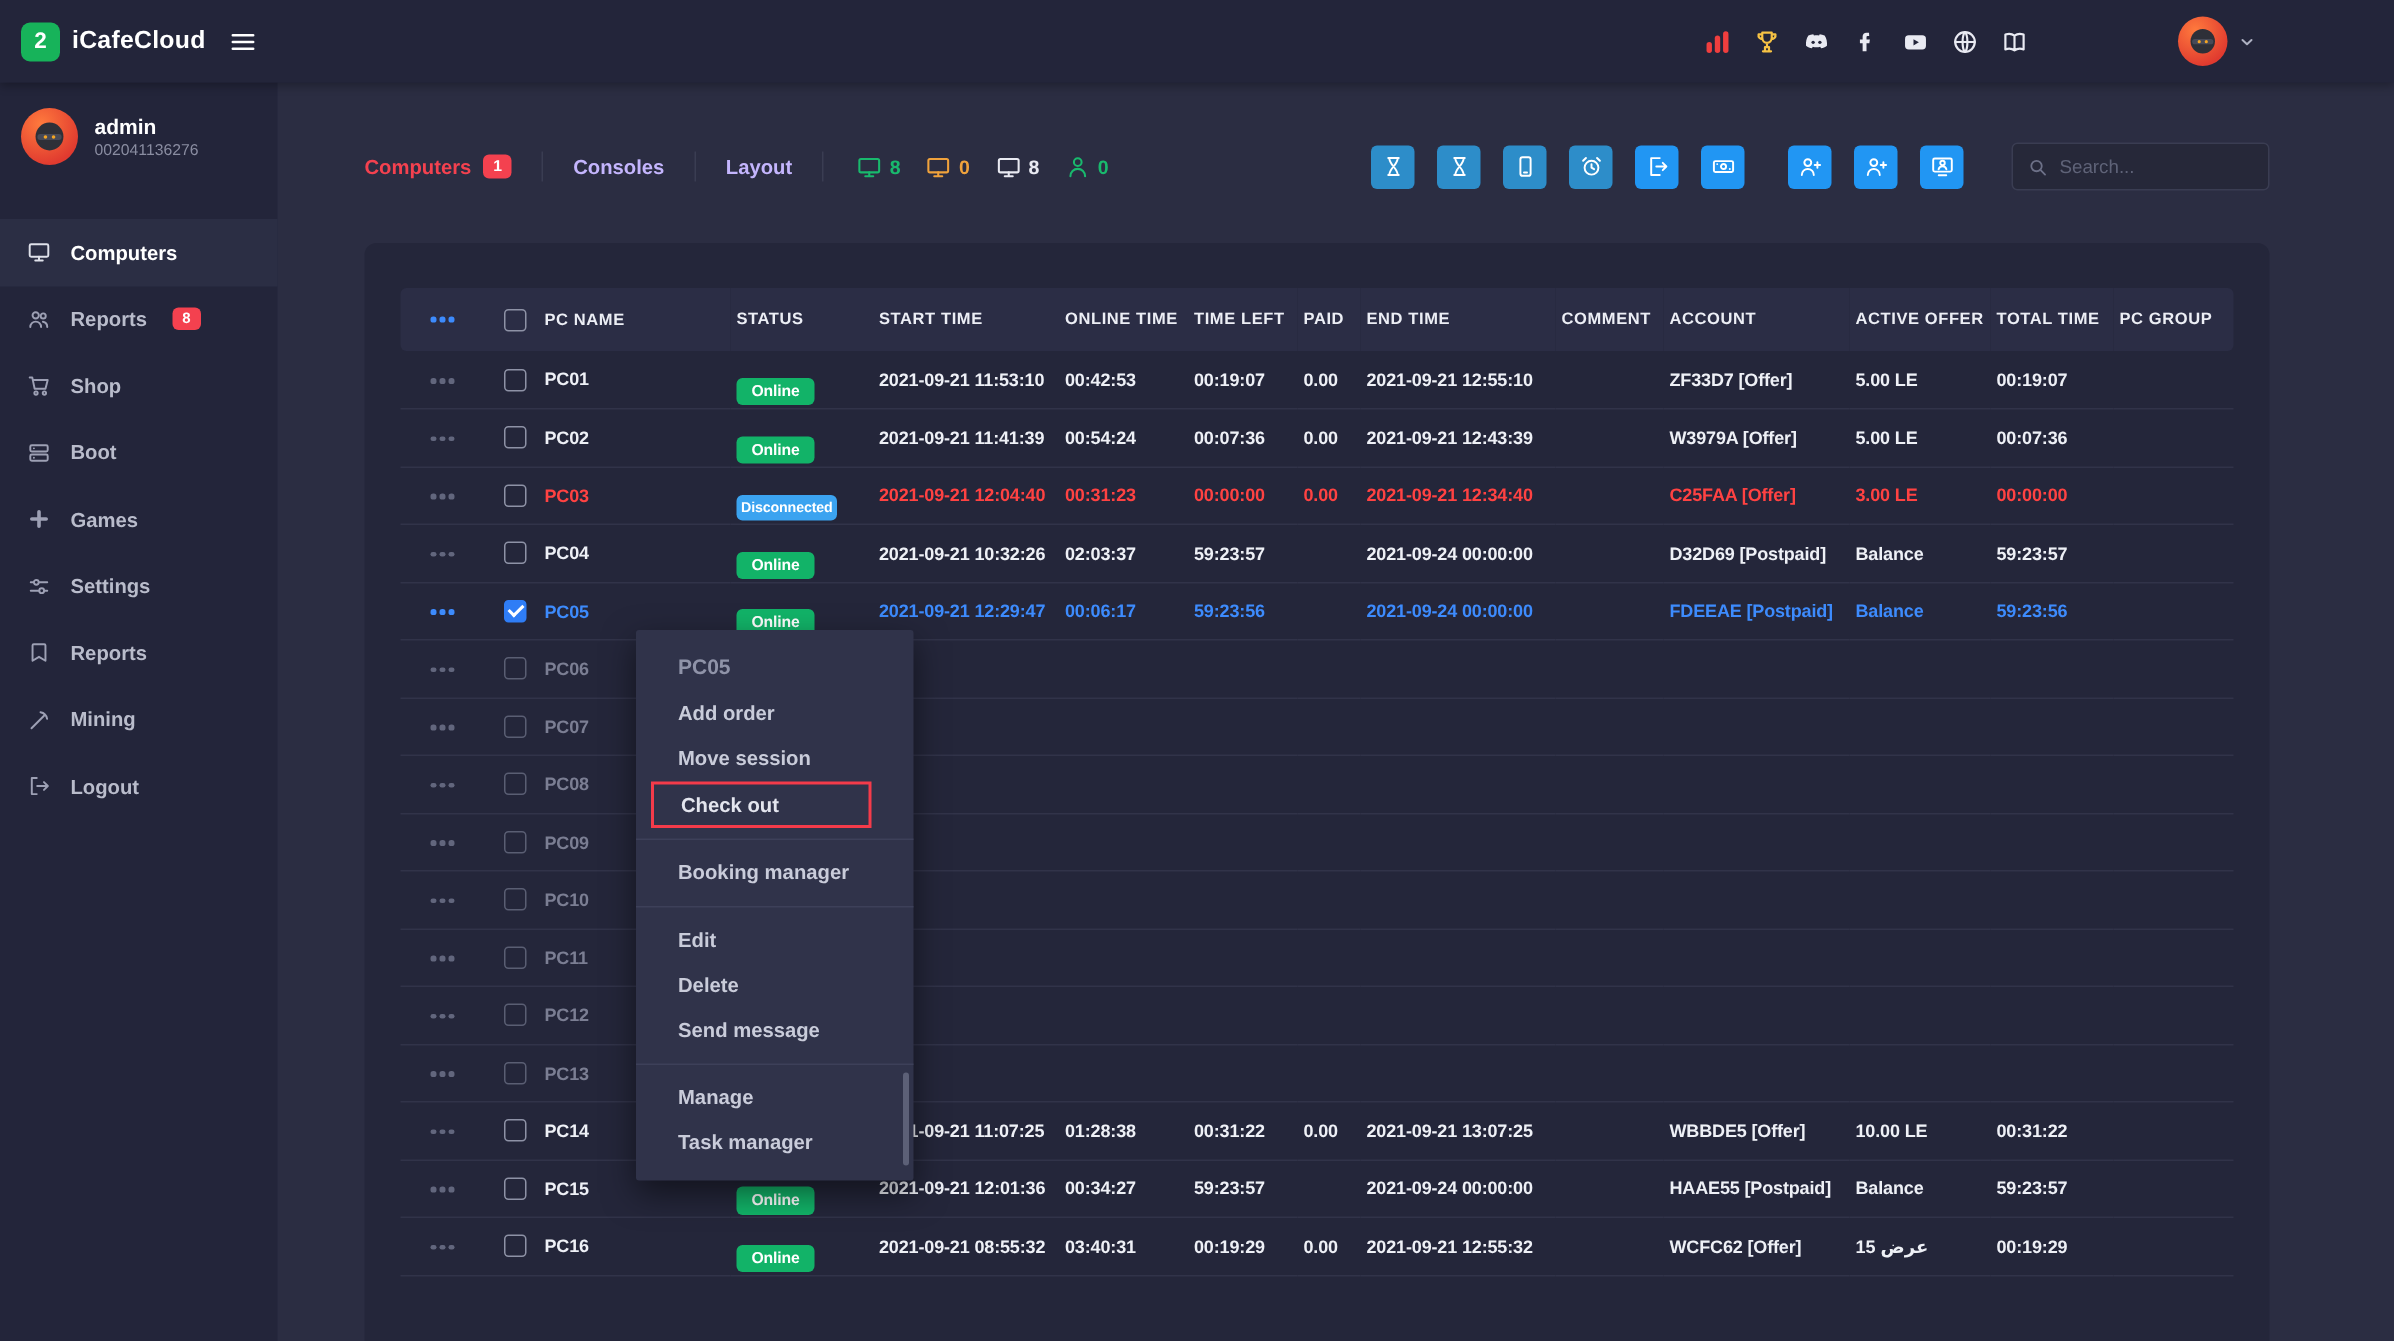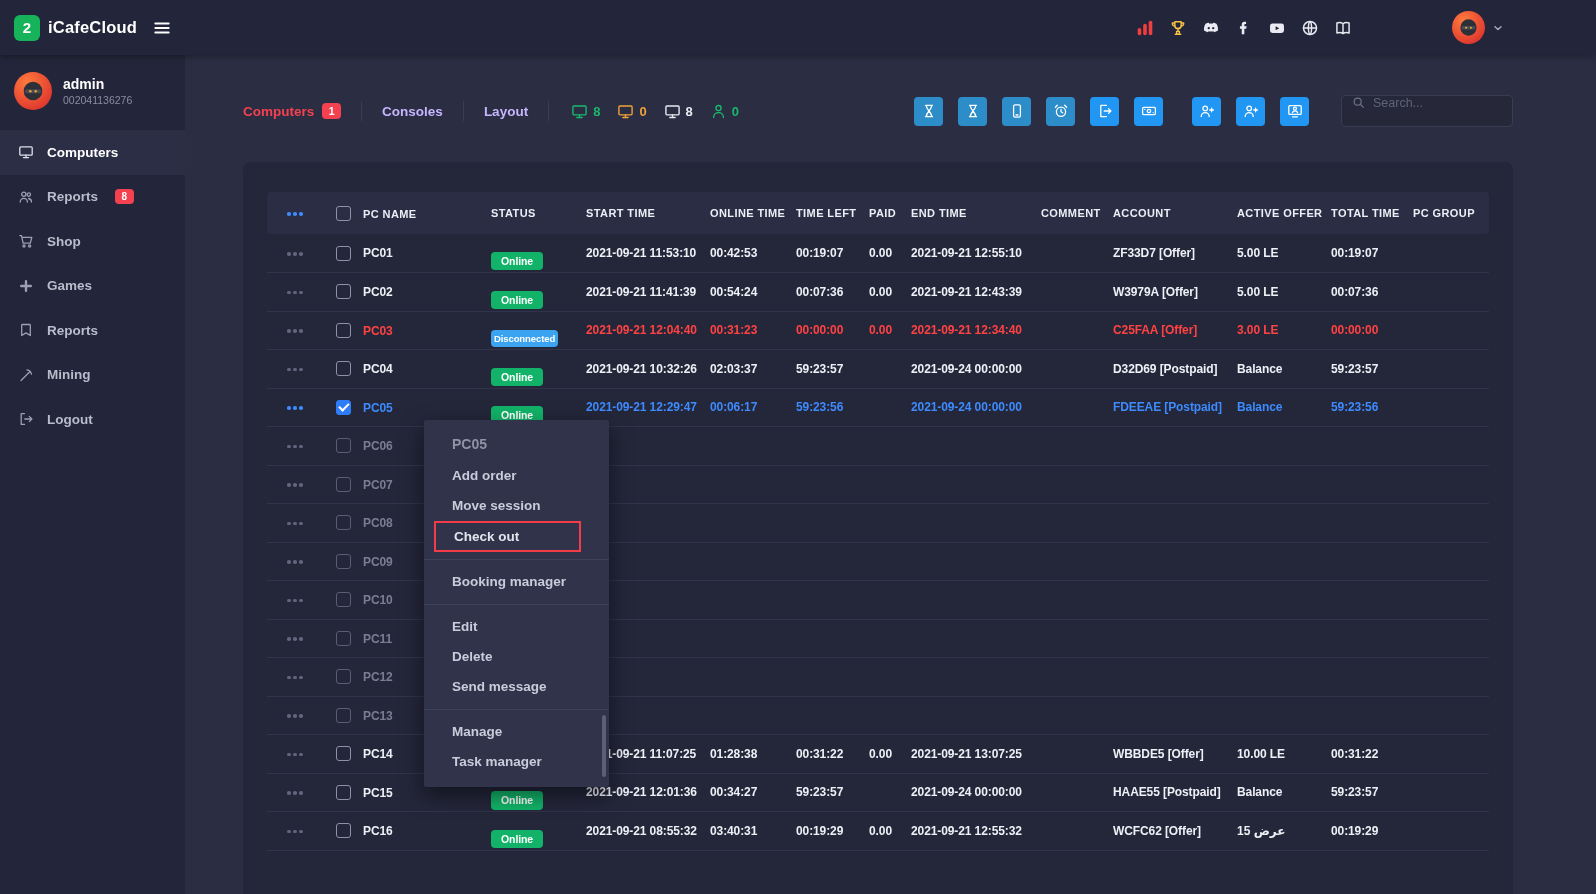--- a/index.html
+++ b/index.html
@@ -38,21 +38,21 @@
   }
   .avatar-sm { width:33px; height:33px; } .avatar-sm svg { width:21px; height:21px; }
   .avatar-lg { width:38px; height:38px; } .avatar-lg svg { width:24px; height:24px; }
   .chevron { color:#aeb1c2; display:inline-flex; cursor:pointer; }
   .chevron svg { width:12px; height:12px; }
 
   
   .shell { display:flex; height:839px; }
 
   
-  .sidebar { width:185px; flex-shrink:0; background:#23253a; display:flex; flex-direction:column; }
+  .sidebar { width:185px; flex-shrink:0; background:#23253a; display:flex; flex-direction:column;gap:16px; }
   .profile { display:flex; align-items:center; gap:11px; padding:17px 14px 20px; }
   .profile-name { font-weight:700; font-size:14px; color:#fff; line-height:1.25; }
   .profile-id { font-size:10.5px; color:#8a8da1; }
   .nav-item {
     display:flex; align-items:center; gap:13px; height:44.5px; padding:0 18px;
     color:#b9bccb; font-size:13.5px; font-weight:600; cursor:pointer;
   }
   .nav-item .icon { color:#9da0b4; }
   .nav-item.active { background:#2b2e44; color:#fff; }
   .nav-item.active .icon { color:#dfe1ea; }
@@ -83,21 +83,21 @@
   .action-btn {
     width:29px; height:29px; border-radius:4px; color:#fff;
     display:flex; align-items:center; justify-content:center;
   }
   .action-btn.teal { background:#2d8dc9; }
   .action-btn.blue { background:#2196f3; }
   .action-btn.gap { margin-left:14px; }
   .search-box {
     margin-left:32px; width:172px; height:32px; background:#262839;
     border:1px solid #3a3d52; border-radius:4px;
-    display:flex; align-items:flex-start; gap:8px; padding:0 10px; color:#6c7087;
+    display:flex; align-items:center; gap:8px; padding:0 10px; color:#6c7087;
   }
   .search-box .icon svg { width:13px; height:13px; }
   .search-box input {
     flex:1; min-width:0; background:transparent; border:none; outline:none;
     color:#cfd2e0; font-size:12.5px; font-family:inherit;
   }
   .search-box input::placeholder { color:#5f6378; }
 
   
   .panel { margin-top:33px; background:#24263a; border-radius:8px; padding:30px 24px; height:762px; }
@@ -280,25 +280,45 @@
             <svg viewBox="0 0 16 16" fill="none" stroke="currentColor" stroke-width="1.3" stroke-linecap="round" stroke-linejoin="round">
               <path d="M1.8 2.6h1.7l1.6 7.6h7.2l1.5-5.9H4.2"></path>
               <circle cx="6" cy="13" r="1.1"></circle>
               <circle cx="11.6" cy="13" r="1.1"></circle>
             </svg>
           </span>
           <span class="nav-label">Shop</span>
         </div>
         <div class="nav-item">
           <span class="icon nav-icon">
+            <svg viewBox="0 0 16 16" fill="none" stroke="currentColor" stroke-width="1.3" stroke-linecap="round" stroke-linejoin="round">
+              <rect x="2.2" y="2.8" width="11.6" height="4.2" rx="1"></rect>
+              <rect x="2.2" y="9" width="11.6" height="4.2" rx="1"></rect>
+              <path d="M4.6 4.9h.01M4.6 11.1h.01"></path>
+            </svg>
+          </span>
+          <span class="nav-label">Boot</span>
+        </div>
+        <div class="nav-item">
+          <span class="icon nav-icon">
             <svg viewBox="0 0 16 16" fill="none" stroke="currentColor" stroke-width="2.4" stroke-linecap="round">
               <path d="M8 3.2v9.6M3.2 8h9.6"></path>
             </svg>
           </span>
           <span class="nav-label">Games</span>
+        </div>
+        <div class="nav-item">
+          <span class="icon nav-icon">
+            <svg viewBox="0 0 16 16" fill="none" stroke="currentColor" stroke-width="1.3" stroke-linecap="round" stroke-linejoin="round">
+              <path d="M2.5 5.2h11M2.5 10.8h11"></path>
+              <circle cx="6.2" cy="5.2" r="1.6" fill="#23253a"></circle>
+              <circle cx="9.8" cy="10.8" r="1.6" fill="#23253a"></circle>
+            </svg>
+          </span>
+          <span class="nav-label">Settings</span>
         </div>
         <div class="nav-item">
           <span class="icon nav-icon">
             <svg viewBox="0 0 16 16" fill="none" stroke="currentColor" stroke-width="1.3" stroke-linecap="round" stroke-linejoin="round">
               <path d="M4.5 2.5h7a.8.8 0 01.8.8v10.2l-4.3-2.6-4.3 2.6V3.3a.8.8 0 01.8-.8z"></path>
             </svg>
           </span>
           <span class="nav-label">Reports</span>
         </div>
         <div class="nav-item">

